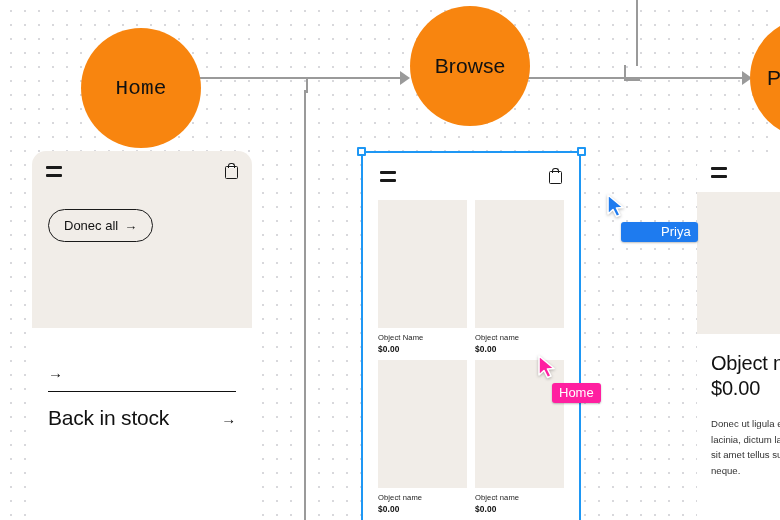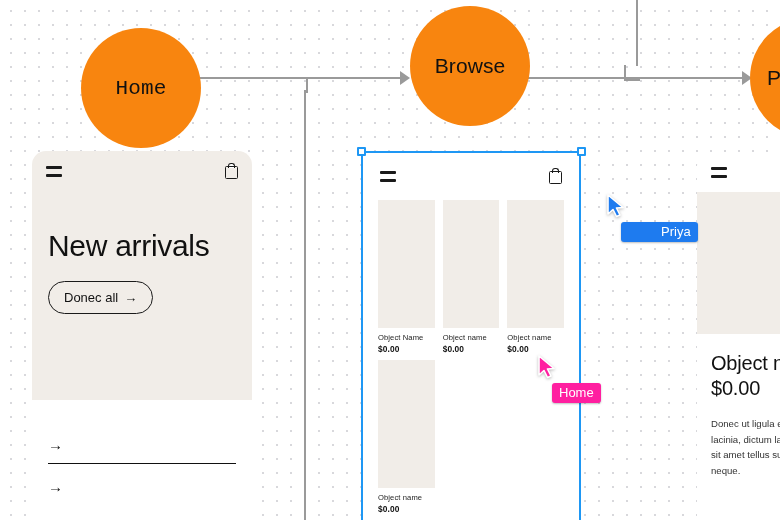--- a/index.html
+++ b/index.html
@@ -82,21 +82,21 @@
   #frameA .catlabel{font-size:9.5px;color:#333;letter-spacing:.1px;}
   #frameA .catrow{
     display:flex;align-items:center;justify-content:space-between;
     font-size:21px;color:#111;padding:14px 0 10px;
     border-bottom:1.6px solid #111;letter-spacing:-.2px;
   }
   #frameA .catrow .arr{font-size:15px;}
 
   
   #frameB{left:366px;top:156px;width:210px;height:375px;}
-  .grid{padding:4px 12px 0;display:grid;grid-template-columns:1fr 1fr 1fr;gap:6px 8px;}
+  .grid{padding:4px 12px 0;display:grid;grid-template-columns:1fr 1fr;gap:6px 8px;}
   .cell .thumb{background:#F1EDE8;width:100%;height:128px;}
   .cell .cname{font-size:7.6px;color:#222;margin-top:5px;letter-spacing:.1px;}
   .cell .cprice{font-size:8.4px;color:#111;margin-top:2px;font-weight:600;letter-spacing:.1px;}
 
   
   #selbox{position:absolute;left:361px;top:151px;width:220px;height:380px;
           border:2px solid #1E97F4;box-sizing:border-box;pointer-events:none;}
   .handle{position:absolute;width:9px;height:9px;background:#fff;
           border:2px solid #1E97F4;box-sizing:border-box;border-radius:1px;}
 
@@ -152,32 +152,32 @@
       <div class="bar">
         <div class="burger">
             <span></span>
             <span></span>
           </div>
         <div class="bagicon">
           <div class="handle"></div>
             <div class="body"></div>
         </div>
       </div>
-      <h1>New arrivals</h1>
       <div class="shopall">
         <span>Donec all</span>
         <span>→</span>
       </div>
       <div style="height:86px;"></div>
     </div>
     <div class="catwrap">
       <div class="catrow">
         <span class="arr">→</span>
       </div>
       <div class="catrow" style="border-bottom:none;">
+        <span>Back in stock</span>
         <span class="arr">→</span>
       </div>
     </div>
   </div>
 
   <div class="frame" id="frameB">
     <div class="bar">
       <div class="burger">
           <span></span>
           <span></span>

